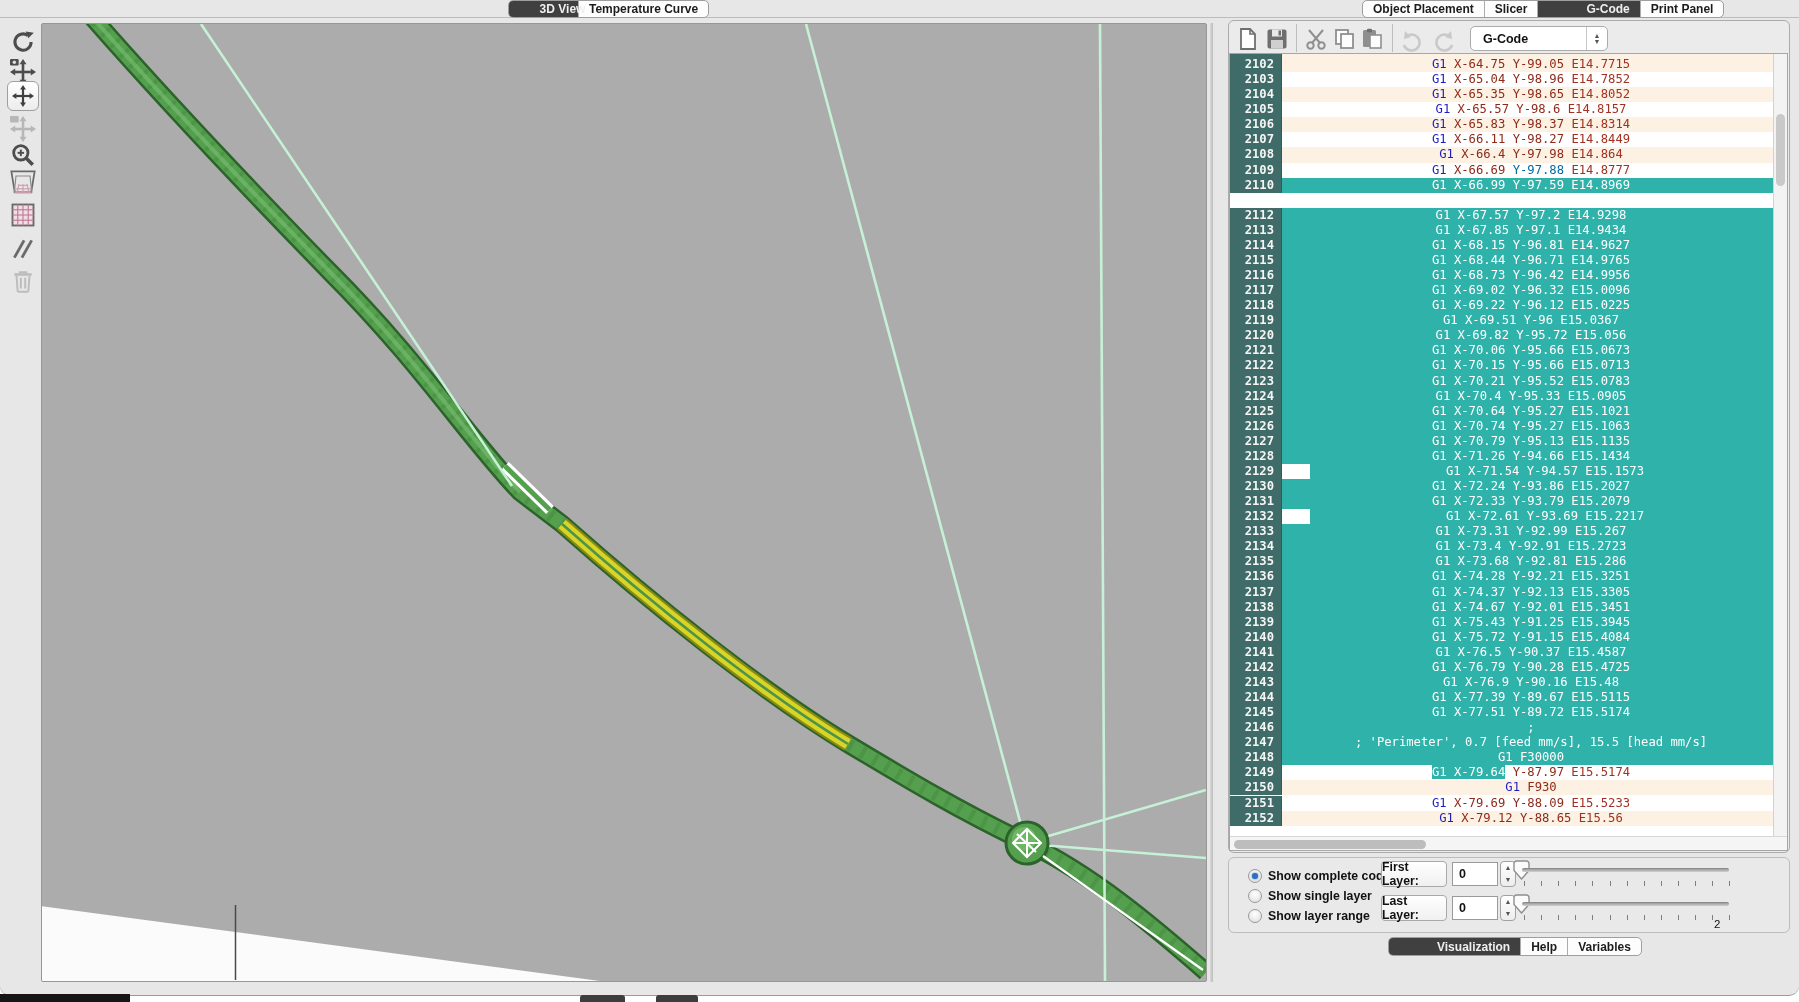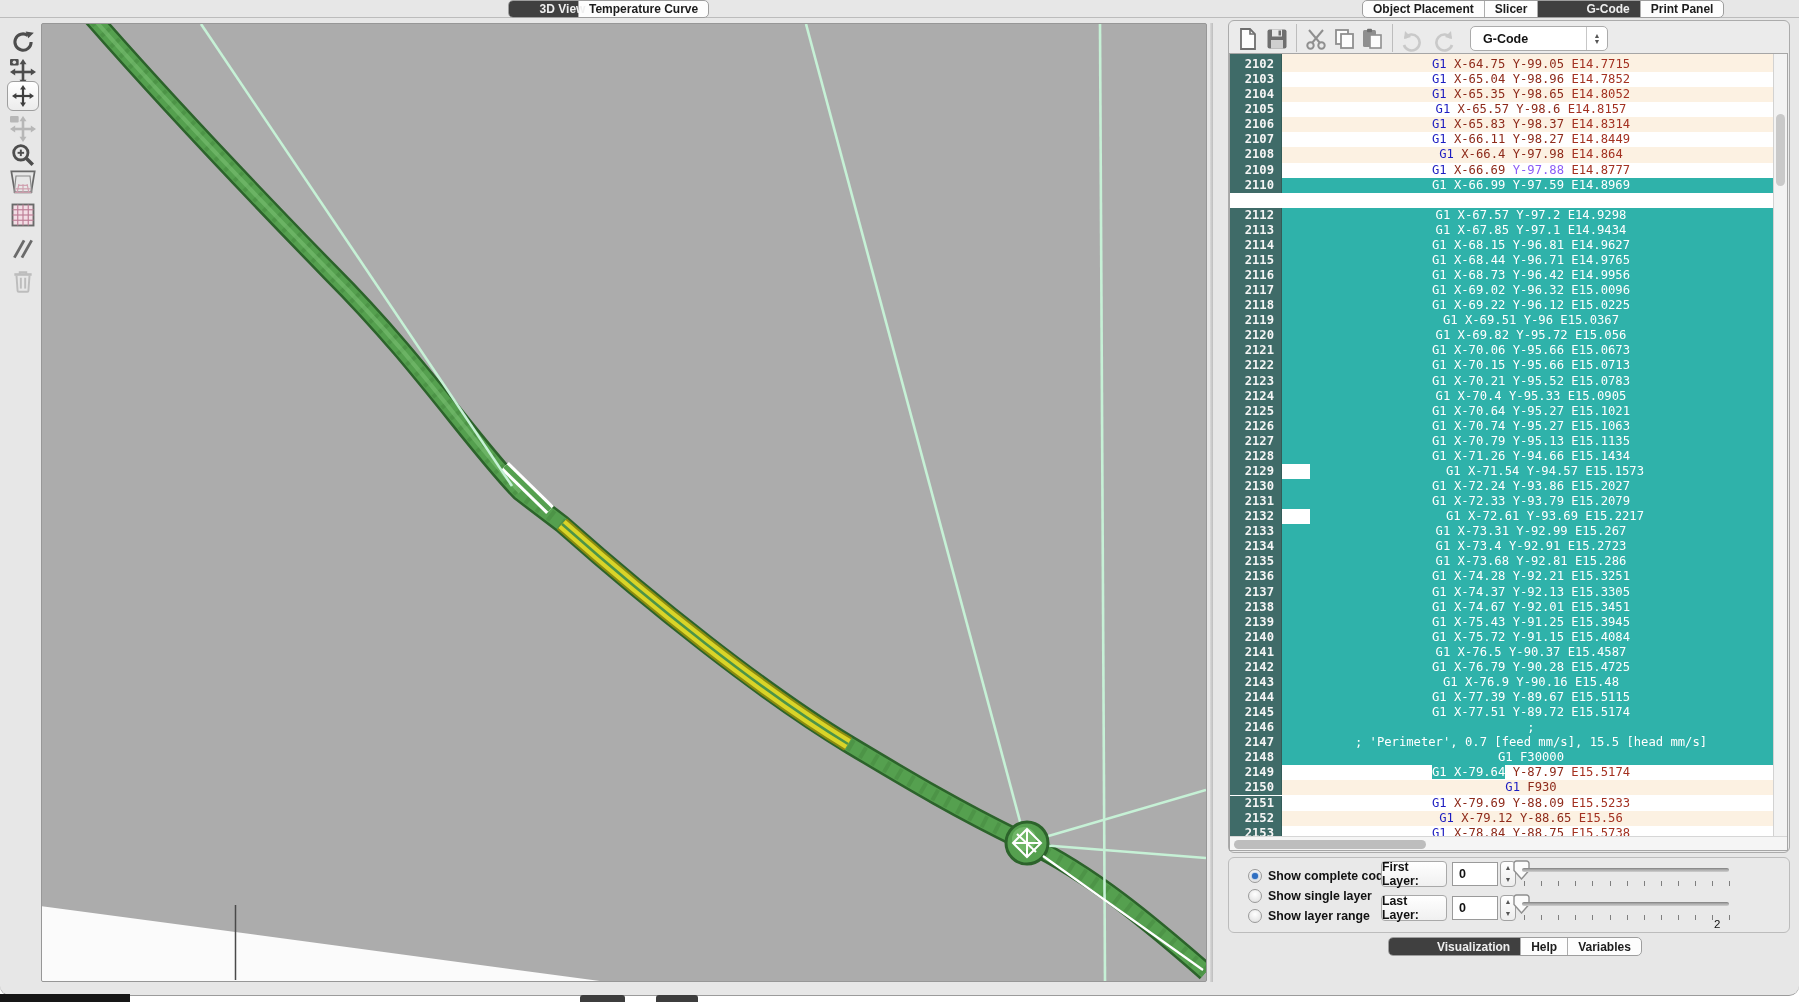--- a/index.html
+++ b/index.html
@@ -317,21 +317,21 @@
 <div class="abs" id="editor-frame">
   <div class="abs" id="rows">
       <div class="row beige" style="top: -12px;"><span class="ln">2101</span><span class="code-wrap"><span class="code"><span style="color:#1d1dc1">G1</span> <span style="color:#8e2a1a">X-64.45</span> <span style="color:#8e2a1a">Y-99.35</span> <span style="color:#a33121">E14.7525</span></span></span></div>
       <div class="row beige" style="top: 3.07px;"><span class="ln">2102</span><span class="code-wrap"><span class="code"><span style="color:#1d1dc1">G1</span> <span style="color:#8e2a1a">X-64.75</span> <span style="color:#8e2a1a">Y-99.05</span> <span style="color:#a33121">E14.7715</span></span></span></div>
       <div class="row white" style="top: 18.14px;"><span class="ln">2103</span><span class="code-wrap"><span class="code"><span style="color:#1d1dc1">G1</span> <span style="color:#8e2a1a">X-65.04</span> <span style="color:#8e2a1a">Y-98.96</span> <span style="color:#a33121">E14.7852</span></span></span></div>
       <div class="row beige" style="top: 33.21px;"><span class="ln">2104</span><span class="code-wrap"><span class="code"><span style="color:#1d1dc1">G1</span> <span style="color:#8e2a1a">X-65.35</span> <span style="color:#8e2a1a">Y-98.65</span> <span style="color:#a33121">E14.8052</span></span></span></div>
       <div class="row white" style="top: 48.28px;"><span class="ln">2105</span><span class="code-wrap"><span class="code"><span style="color:#1d1dc1">G1</span> <span style="color:#8e2a1a">X-65.57</span> <span style="color:#8e2a1a">Y-98.6</span> <span style="color:#a33121">E14.8157</span></span></span></div>
       <div class="row beige" style="top: 63.35px;"><span class="ln">2106</span><span class="code-wrap"><span class="code"><span style="color:#1d1dc1">G1</span> <span style="color:#8e2a1a">X-65.83</span> <span style="color:#8e2a1a">Y-98.37</span> <span style="color:#a33121">E14.8314</span></span></span></div>
       <div class="row white" style="top: 78.42px;"><span class="ln">2107</span><span class="code-wrap"><span class="code"><span style="color:#1d1dc1">G1</span> <span style="color:#8e2a1a">X-66.11</span> <span style="color:#8e2a1a">Y-98.27</span> <span style="color:#a33121">E14.8449</span></span></span></div>
       <div class="row beige" style="top: 93.49px;"><span class="ln">2108</span><span class="code-wrap"><span class="code"><span style="color:#1d1dc1">G1</span> <span style="color:#8e2a1a">X-66.4</span> <span style="color:#8e2a1a">Y-97.98</span> <span style="color:#a33121">E14.864</span></span></span></div>
-      <div class="row white" style="top: 108.56px;"><span class="ln">2109</span><span class="code-wrap"><span class="code"><span style="color:#1d1dc1">G1</span> <span style="color:#8e2a1a">X-66.69</span> <span style="color:#8b5cf6">Y-97.88</span> <span style="color:#a33121">E14.8777</span></span></span></div>
+      <div class="row white" style="top: 108.56px;"><span class="ln">2109</span><span class="code-wrap"><span class="code"><span style="color:#1d1dc1">G1</span> <span style="color:#8e2a1a">X-66.69</span> <span style="color:#0369a1">Y-97.88</span> <span style="color:#a33121">E14.8777</span></span></span></div>
       <div class="row sel" style="top: 123.63px;"><span class="ln">2110</span><span class="code-wrap"><span class="code"><span>G1 X-66.99 Y-97.59 E14.8969</span></span></span></div>
       <div class="row sel" style="top: 153.77px;"><span class="ln">2112</span><span class="code-wrap"><span class="code"><span>G1 X-67.57 Y-97.2 E14.9298</span></span></span></div>
       <div class="row sel" style="top: 168.84px;"><span class="ln">2113</span><span class="code-wrap"><span class="code"><span>G1 X-67.85 Y-97.1 E14.9434</span></span></span></div>
       <div class="row sel" style="top: 183.91px;"><span class="ln">2114</span><span class="code-wrap"><span class="code"><span>G1 X-68.15 Y-96.81 E14.9627</span></span></span></div>
       <div class="row sel" style="top: 198.98px;"><span class="ln">2115</span><span class="code-wrap"><span class="code"><span>G1 X-68.44 Y-96.71 E14.9765</span></span></span></div>
       <div class="row sel" style="top: 214.05px;"><span class="ln">2116</span><span class="code-wrap"><span class="code"><span>G1 X-68.73 Y-96.42 E14.9956</span></span></span></div>
       <div class="row sel" style="top: 229.12px;"><span class="ln">2117</span><span class="code-wrap"><span class="code"><span>G1 X-69.02 Y-96.32 E15.0096</span></span></span></div>
       <div class="row sel" style="top: 244.19px;"><span class="ln">2118</span><span class="code-wrap"><span class="code"><span>G1 X-69.22 Y-96.12 E15.0225</span></span></span></div>
       <div class="row sel" style="top: 259.26px;"><span class="ln">2119</span><span class="code-wrap"><span class="code"><span>G1 X-69.51 Y-96 E15.0367</span></span></span></div>
       <div class="row sel" style="top: 274.33px;"><span class="ln">2120</span><span class="code-wrap"><span class="code"><span>G1 X-69.82 Y-95.72 E15.056</span></span></span></div>
@@ -360,21 +360,20 @@
       <div class="row sel" style="top: 620.94px;"><span class="ln">2143</span><span class="code-wrap"><span class="code"><span>G1 X-76.9 Y-90.16 E15.48</span></span></span></div>
       <div class="row sel" style="top: 636.01px;"><span class="ln">2144</span><span class="code-wrap"><span class="code"><span>G1 X-77.39 Y-89.67 E15.5115</span></span></span></div>
       <div class="row sel" style="top: 651.08px;"><span class="ln">2145</span><span class="code-wrap"><span class="code"><span>G1 X-77.51 Y-89.72 E15.5174</span></span></span></div>
       <div class="row sel" style="top: 666.15px;"><span class="ln">2146</span><span class="code-wrap"><span class="code"><span>;</span></span></span></div>
       <div class="row sel" style="top: 681.22px;"><span class="ln">2147</span><span class="code-wrap"><span class="code"><span>; 'Perimeter', 0.7 [feed mm/s], 15.5 [head mm/s]</span></span></span></div>
       <div class="row sel" style="top: 696.29px;"><span class="ln">2148</span><span class="code-wrap"><span class="code"><span>G1 F30000</span></span></span></div>
       <div class="row white" style="top: 711.36px;"><span class="ln">2149</span><span class="code-wrap"><span class="code"><span class="selpart">G1 X-79.64</span><span style="color:#222"></span> <span style="color:#8e2a1a">Y-87.97</span> <span style="color:#a33121">E15.5174</span></span></span></div>
       <div class="row beige" style="top: 726.43px;"><span class="ln">2150</span><span class="code-wrap"><span class="code"><span style="color:#1d1dc1">G1</span> <span style="color:#8e2a1a">F930</span></span></span></div>
       <div class="row white" style="top: 741.5px;"><span class="ln">2151</span><span class="code-wrap"><span class="code"><span style="color:#1d1dc1">G1</span> <span style="color:#8e2a1a">X-79.69</span> <span style="color:#8e2a1a">Y-88.09</span> <span style="color:#a33121">E15.5233</span></span></span></div>
       <div class="row beige" style="top: 756.57px;"><span class="ln">2152</span><span class="code-wrap"><span class="code"><span style="color:#1d1dc1">G1</span> <span style="color:#8e2a1a">X-79.12</span> <span style="color:#8e2a1a">Y-88.65</span> <span style="color:#a33121">E15.56</span></span></span></div>
-      <div class="row white" style="top: 771.64px;"><span class="ln">2153</span><span class="code-wrap"><span class="code"><span style="color:#1d1dc1">G1</span> <span style="color:#8e2a1a">X-78.84</span> <span style="color:#8e2a1a">Y-88.75</span> <span style="color:#a33121">E15.5738</span></span></span></div>
     </div>
   <div class="abs" id="vscroll">
       <div class="thumb"></div>
     </div>
   <div class="abs" id="hscroll">
       <div class="thumb"></div>
     </div>
 </div>
 
 <div class="abs" id="controls-box"></div>

